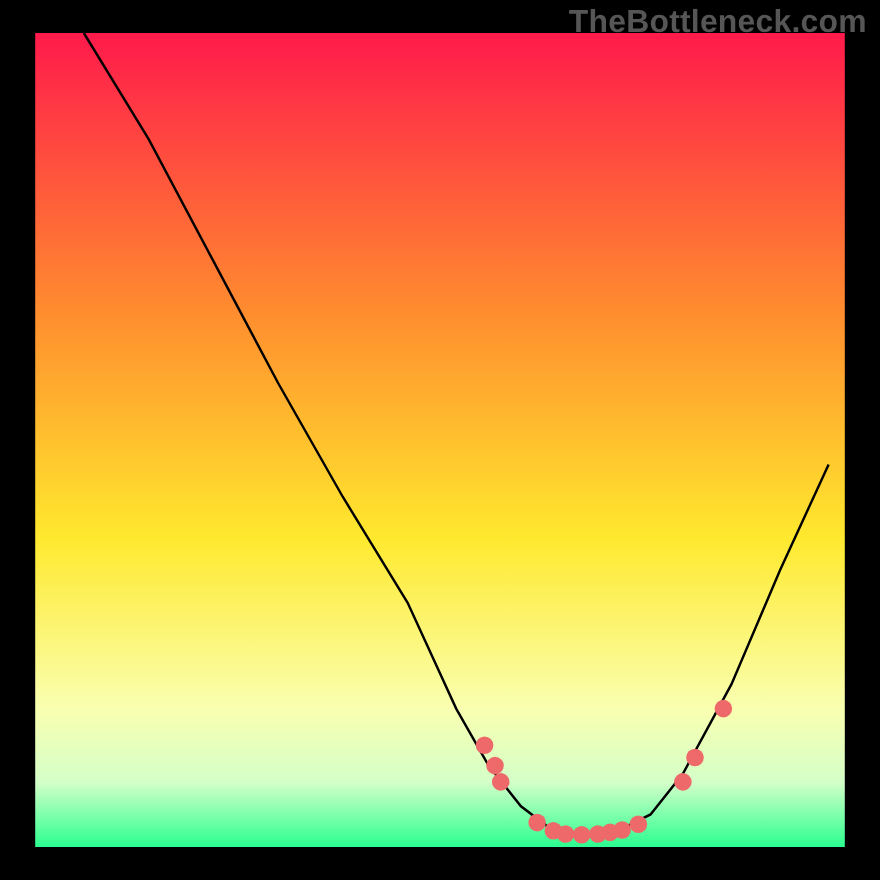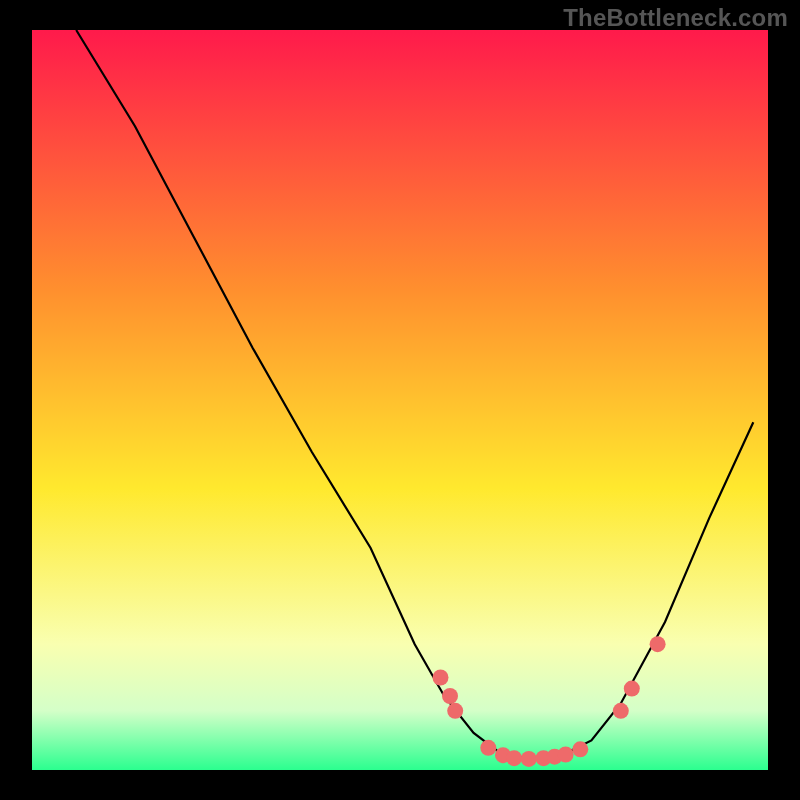--- a/index.html
+++ b/index.html
@@ -13,21 +13,21 @@
   }
   .canvas-wrap {
     position: relative;
     width: 800px;
     height: 800px;
   }
   .watermark {
     position: absolute;
     top: 4px;
     right: 12px;
-    font-size: 24px;
+    font-size: 29px;
     font-weight: 600;
     color: #565656;
     letter-spacing: 0.2px;
     z-index: 10;
   }
   svg {
     position: absolute;
     top: 0;
     left: 0;
   }

